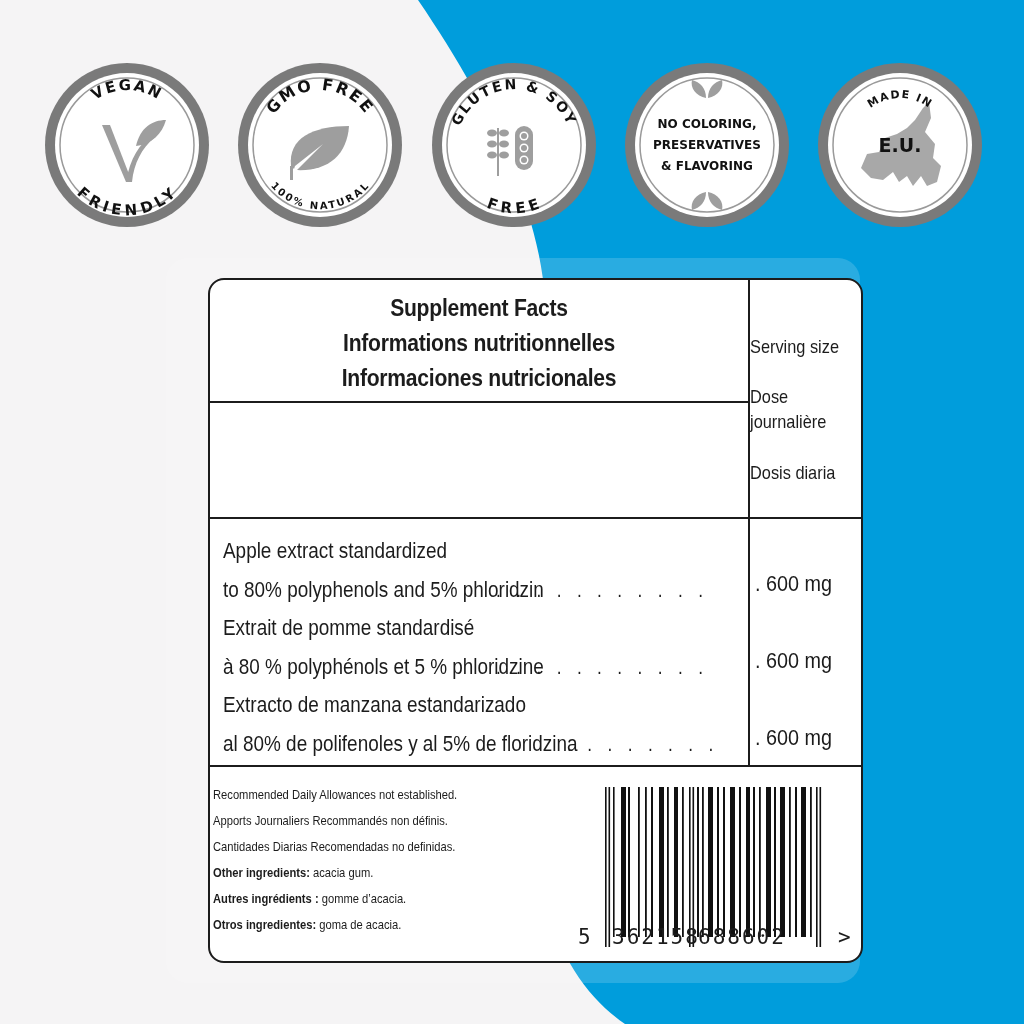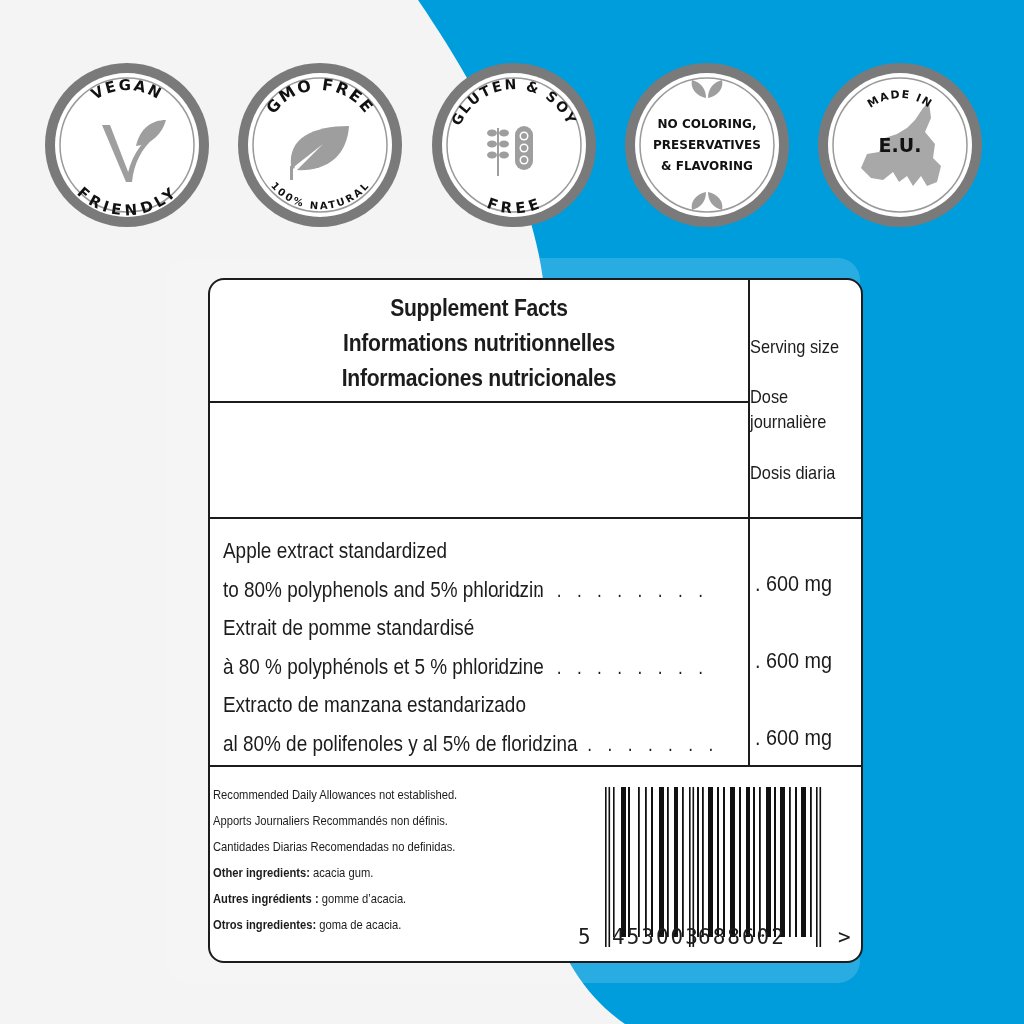--- a/index.html
+++ b/index.html
@@ -229,16 +229,16 @@
           <rect x="186" y="0" width="1.8" height="150"></rect>
         <rect x="192" y="0" width="2" height="150"></rect>
           <rect x="198" y="0" width="5" height="150"></rect>
         <rect x="207" y="0" width="1.8" height="150"></rect>
           <rect x="213" y="0" width="1.6" height="160"></rect>
         <rect x="216.5" y="0" width="1.6" height="160"></rect>
       </g>
     </svg>
   </div>
   <div class="bc-digits" style="left:368px">5</div>
-  <div class="bc-digits" style="left:402px; letter-spacing:2px">453003</div>
+  <div class="bc-digits" style="left:402px; letter-spacing:2px">362158</div>
   <div class="bc-digits" style="left:488px; letter-spacing:2px">688602</div>
   <div class="bc-digits" style="left:628px">&gt;</div>
 </div>
 
 </body></html>

